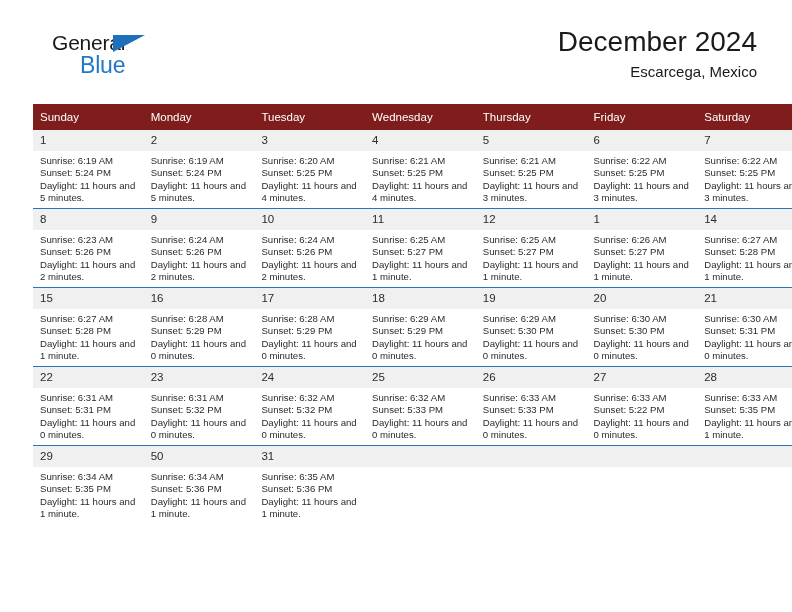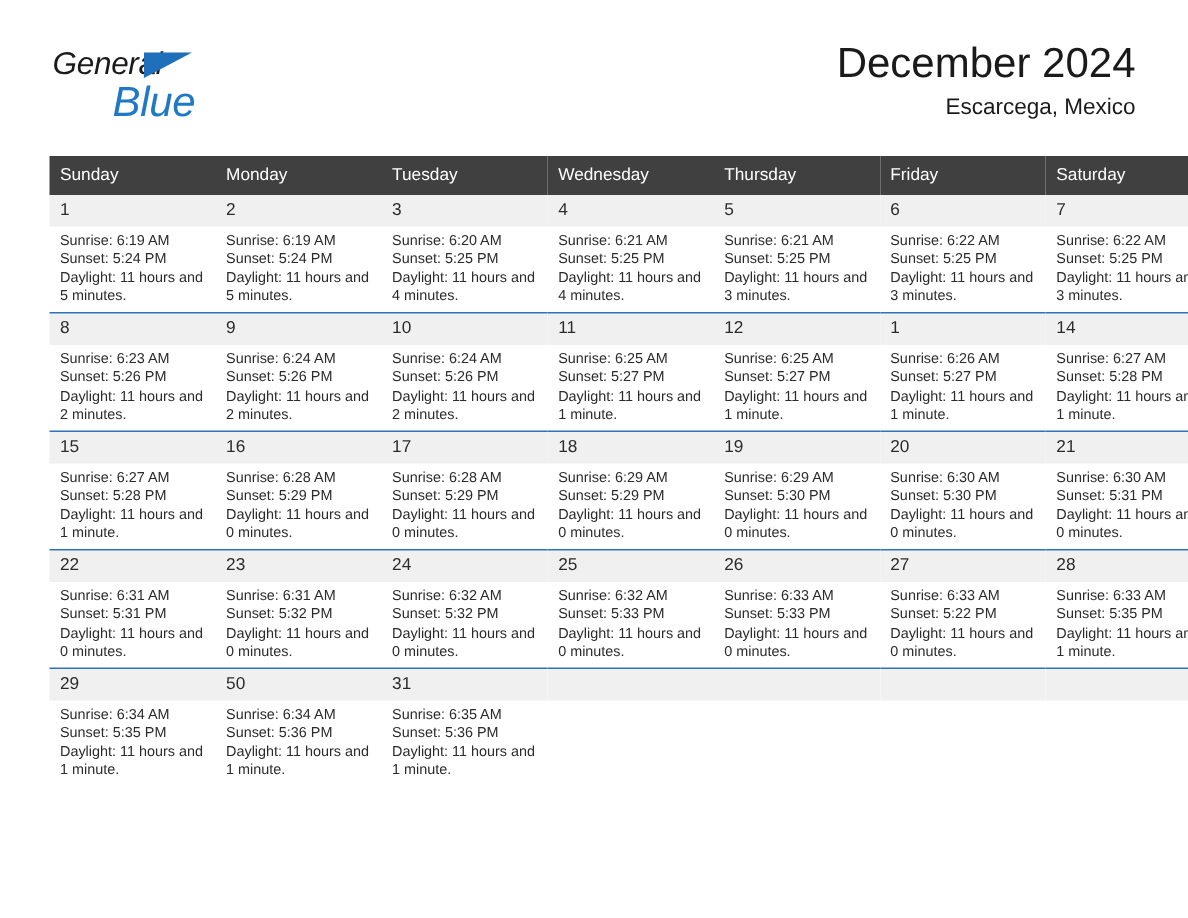--- a/index.html
+++ b/index.html
@@ -17,25 +17,24 @@
   }
 
   
   .page-header {
     position: relative;
     height: 72px;
     padding: 0;
   }
   .brand {
     position: absolute;
-    left: 35px;
+    left: 52px;
     top: 32px;
     line-height: 1;
     user-select: none;
-    font-style: italic;
   }
   .brand-row1 {
     position: relative;
     display: inline-block;
   }
   .brand-general {
     font-size: 21px;
     color: #1a1a1a;
     letter-spacing: -0.2px;
   }
@@ -43,22 +42,22 @@
     position: absolute;
     left: 61px;
     top: 3px;
     width: 0;
     height: 0;
     border-left: 32px solid #1F6FBB;
     border-bottom: 17px solid transparent;
   }
   .brand-row2 {
     margin-top: 1px;
-    margin-left: 40px;
-    font-size: 28px;
+    margin-left: 28px;
+    font-size: 23px;
     color: #2079c6;
     letter-spacing: -0.2px;
   }
 
   .title-block {
     position: absolute;
     right: 35px;
     top: 26px;
     text-align: right;
     margin-left: 27px;
@@ -85,21 +84,21 @@
   }
   table.cal-table {
     border-collapse: collapse;
     table-layout: fixed;
     width: 726px;
   }
   table.cal-table th {
     width: 103.71px;
   }
   .dow-row th {
-    background: #404040;
+    background: #7f1d1d;
     color: #ffffff;
     font-size: 11.5px;
     font-weight: normal;
     text-align: left;
     padding: 6px 0 6px 7px;
     height: 14px;
     vertical-align: middle;
   }
   td.day-cell {
     vertical-align: top;

